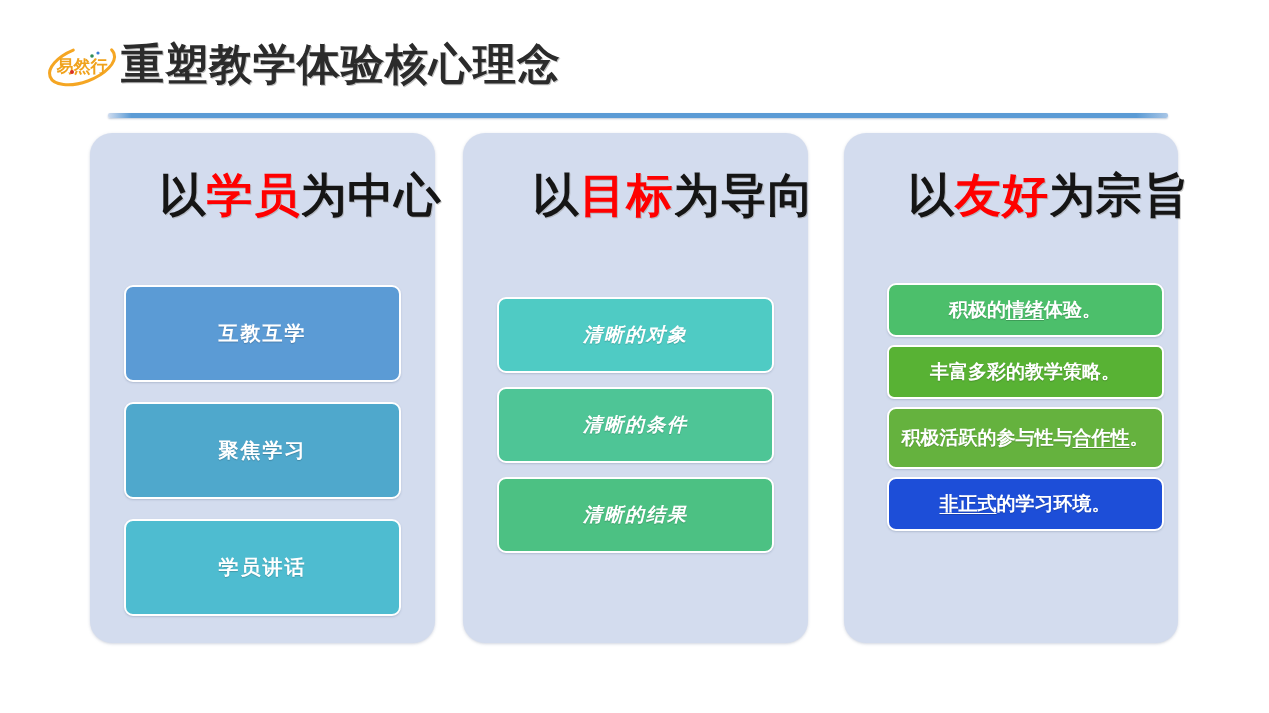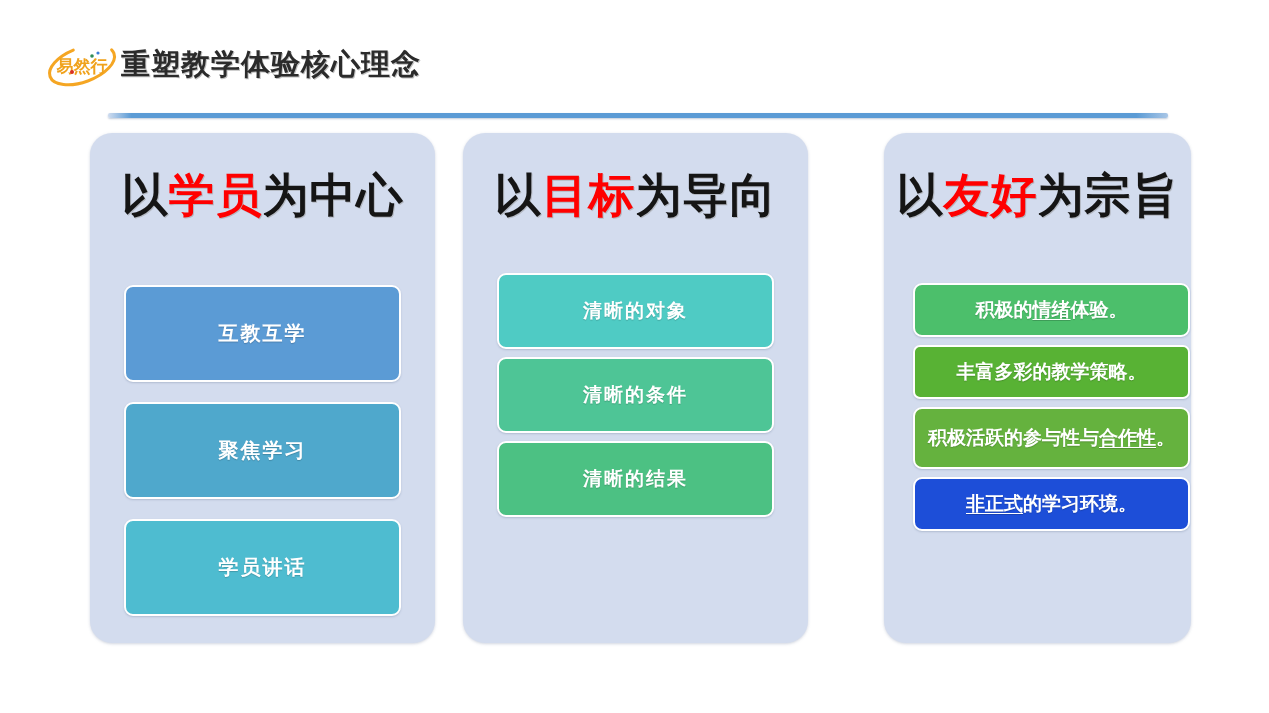--- a/index.html
+++ b/index.html
@@ -14,21 +14,21 @@
   
   .header{
     position:absolute;left:0;top:0;width:1269px;height:120px;
   }
   .logo{
     position:absolute;left:40px;top:36px;width:84px;height:58px;
   }
   .logo svg{display:block;}
   .page-title{
     position:absolute;left:121px;top:36px;
-    font-size:29px;line-height:56px;font-weight:bold;
+    font-size:43px;line-height:56px;font-weight:bold;
     color:#2b2b2b;
     letter-spacing:1px;
     text-shadow:1px 1px 0 rgba(140,140,140,.55);
     white-space:nowrap;
   }
   .title-rule{
     position:absolute;left:108px;top:113px;width:1060px;height:5px;
     background:linear-gradient(90deg,#cfdcef 0%,#5b9bd5 2.2%,#5b9bd5 97%,#a9c6e6 100%);
     border-radius:2px;
     box-shadow:0 1px 2px rgba(120,140,170,.45);
@@ -39,40 +39,41 @@
     position:absolute;left:0;top:133px;width:1269px;height:520px;
   }
   .panel{
     position:absolute;top:0;
     background:#d3dcee;
     border-radius:22px;
     box-shadow:0 1px 3px rgba(120,135,165,.35);
   }
   .panel-1{left:90px;width:345px;height:510px;}
   .panel-2{left:463px;width:345px;height:510px;}
-  .panel-3{left:884px;width:307px;height:510px;}
+  .panel-3{left:844px;width:334px;height:510px;}
 
   .panel-head{
     position:absolute;left:0;top:33px;width:100%;
     text-align:center;
     font-size:46px;line-height:58px;font-weight:bold;
     color:#151515;
     letter-spacing:1px;
     white-space:nowrap;
     text-shadow:1px 1px 0 rgba(150,150,150,.5);
+    padding-left:38px;
   }
   .panel-head .hl{color:#ff0000;}
 
   .chips{
     position:absolute;left:0;width:100%;
     display:flex;flex-direction:column;
     align-items:center;
   }
   .chips-1{top:152px;gap:20px;}
-  .chips-2{top:140px;gap:8px;}
+  .chips-2{top:164px;gap:14px;font-style:italic;}
   .chips-3{top:150px;gap:8px;}
 
   .chip{
     box-sizing:border-box;
     border-radius:9px;
     border:2px solid #ffffff;
     color:#ffffff;
     font-weight:bold;
     display:flex;align-items:center;justify-content:center;
     text-align:center;

